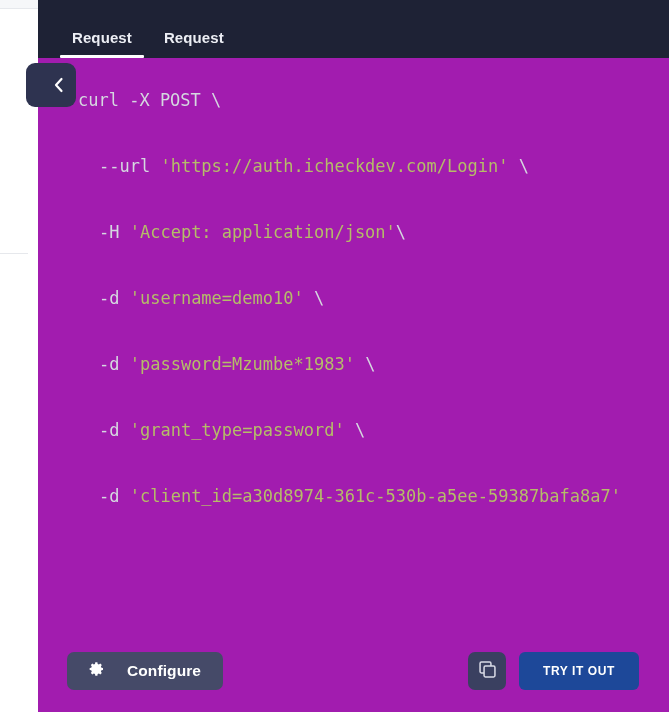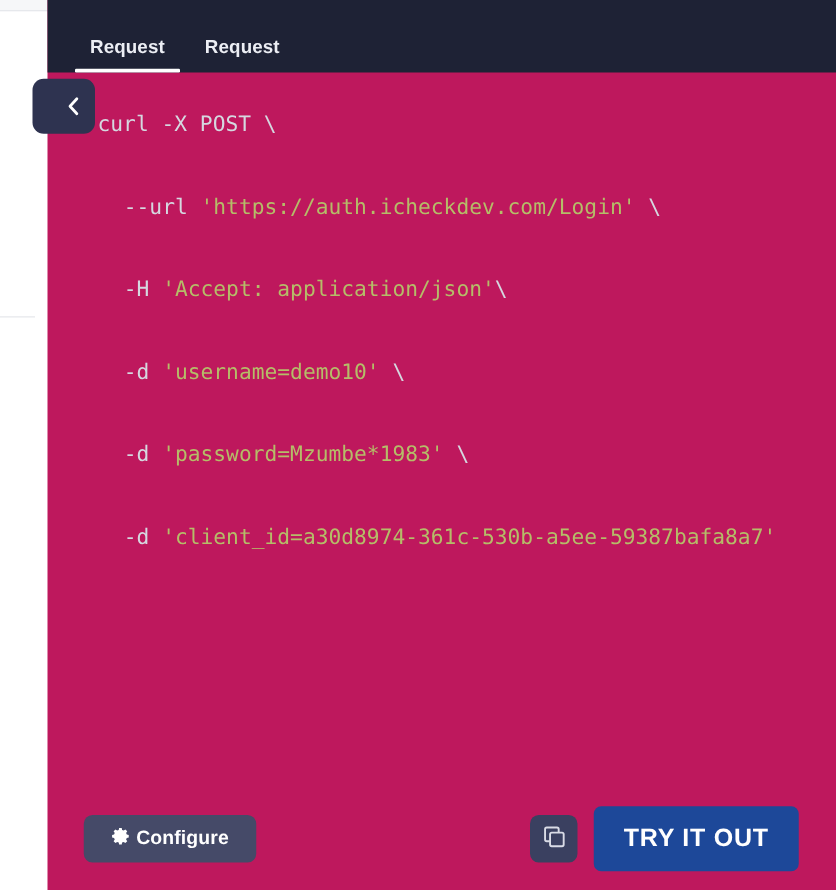--- a/index.html
+++ b/index.html
@@ -78,21 +78,21 @@
   }
   #collapse-handle svg { display: block; }
 
   
   #api-panel {
     position: absolute;
     left: 38px;
     top: 0;
     width: 631px;
     height: 712px;
-    background: #be185d;
+    background: #a21caf;
     display: flex;
     flex-direction: column;
     z-index: 4;
   }
 
   
   #tab-bar {
     height: 58px;
     background: #1e2235;
     display: flex;
@@ -148,21 +148,21 @@
     flex: none;
     height: 82px;
     display: flex;
     align-items: center;
     padding: 0 30px 0 29px;
     box-sizing: border-box;
   }
   #configure-button {
     display: flex;
     align-items: center;
-    gap: 4px;
+    gap: 22px;
     height: 38px;
     padding: 0 22px;
     background: #454a68;
     color: #ffffff;
     border: none;
     border-radius: 7px;
     font-family: "Liberation Sans", sans-serif;
     font-size: 15.5px;
     font-weight: bold;
     cursor: pointer;
@@ -175,28 +175,28 @@
     background: #3a4060;
     border: none;
     border-radius: 7px;
     display: flex;
     align-items: center;
     justify-content: center;
     cursor: pointer;
     margin-right: 13px;
   }
   #try-it-out-button {
-    height: 52px;
+    height: 38px;
     padding: 0 24px;
     background: #1d4899;
     color: #ffffff;
     border: none;
     border-radius: 6px;
     font-family: "Liberation Sans", sans-serif;
-    font-size: 20px;
+    font-size: 12px;
     font-weight: bold;
     letter-spacing: 0.6px;
     cursor: pointer;
   }
 </style>
 </head>
 <body>
 
 <div id="page-backdrop">
   <div id="backdrop-topbar"></div>
@@ -221,20 +221,21 @@
     <div class="tab active">Request</div>
     <div class="tab">Request</div>
   </div>
 
   <div id="code-area">
     <pre id="code-block"><span class="code-line"><span class="tok-plain">curl -X POST \</span></span>
 <span class="code-line indent-1"><span class="tok-flag">--url </span><span class="tok-string">'https://auth.icheckdev.com/Login'</span><span class="tok-plain"> \</span></span>
 <span class="code-line indent-1"><span class="tok-flag">-H </span><span class="tok-string">'Accept: application/json'</span><span class="tok-plain">\</span></span>
 <span class="code-line indent-1"><span class="tok-flag">-d </span><span class="tok-string">'username=demo10'</span><span class="tok-plain"> \</span></span>
 <span class="code-line indent-1"><span class="tok-flag">-d </span><span class="tok-string">'password=Mzumbe*1983'</span><span class="tok-plain"> \</span></span>
+<span class="code-line indent-1"><span class="tok-flag">-d </span><span class="tok-string">'grant_type=password'</span><span class="tok-plain"> \</span></span>
 <span class="code-line indent-1"><span class="tok-flag">-d </span><span class="tok-string">'client_id=a30d8974-361c-530b-a5ee-59387bafa8a7'</span></span></pre>
   </div>
 
   <div id="action-bar">
     <button id="configure-button">
       <span>
         <svg width="16" height="16" viewBox="0 0 24 24" fill="#ffffff">
           <path d="M12 8.2a3.8 3.8 0 1 0 0 7.6 3.8 3.8 0 0 0 0-7.6zm0 5.9a2.1 2.1 0 1 1 0-4.2 2.1 2.1 0 0 1 0 4.2z"></path>
           <path d="M21 13.6v-3.2l-2.4-.4a6.9 6.9 0 0 0-.8-1.9l1.4-2-2.3-2.3-2 1.4a6.9 6.9 0 0 0-1.9-.8L12.6 2h-3.2l-.4 2.4a6.9 6.9 0 0 0-1.9.8l-2-1.4L2.8 6.1l1.4 2a6.9 6.9 0 0 0-.8 1.9L1 10.4v3.2l2.4.4c.2.7.5 1.3.8 1.9l-1.4 2 2.3 2.3 2-1.4c.6.3 1.2.6 1.9.8l.4 2.4h3.2l.4-2.4c.7-.2 1.3-.5 1.9-.8l2 1.4 2.3-2.3-1.4-2c.3-.6.6-1.2.8-1.9l2.4-.4z"></path>
         </svg>

